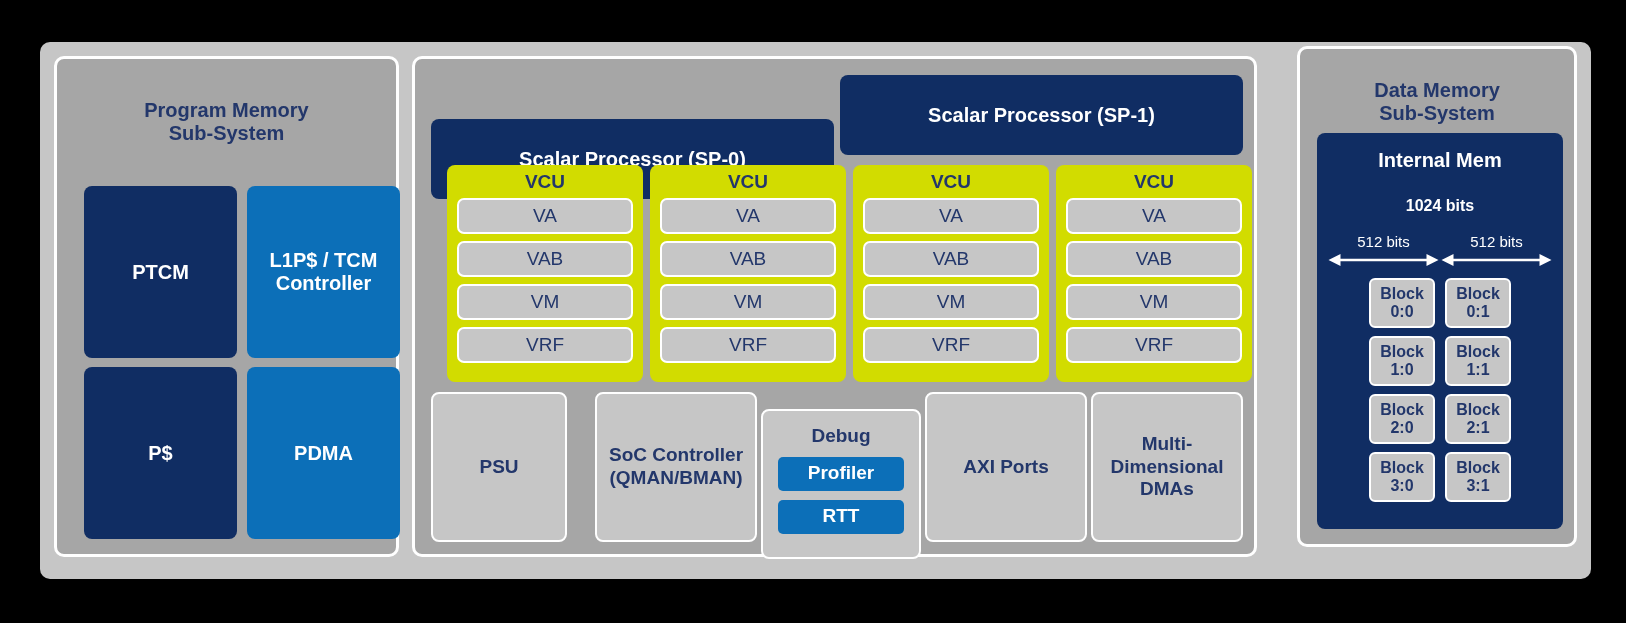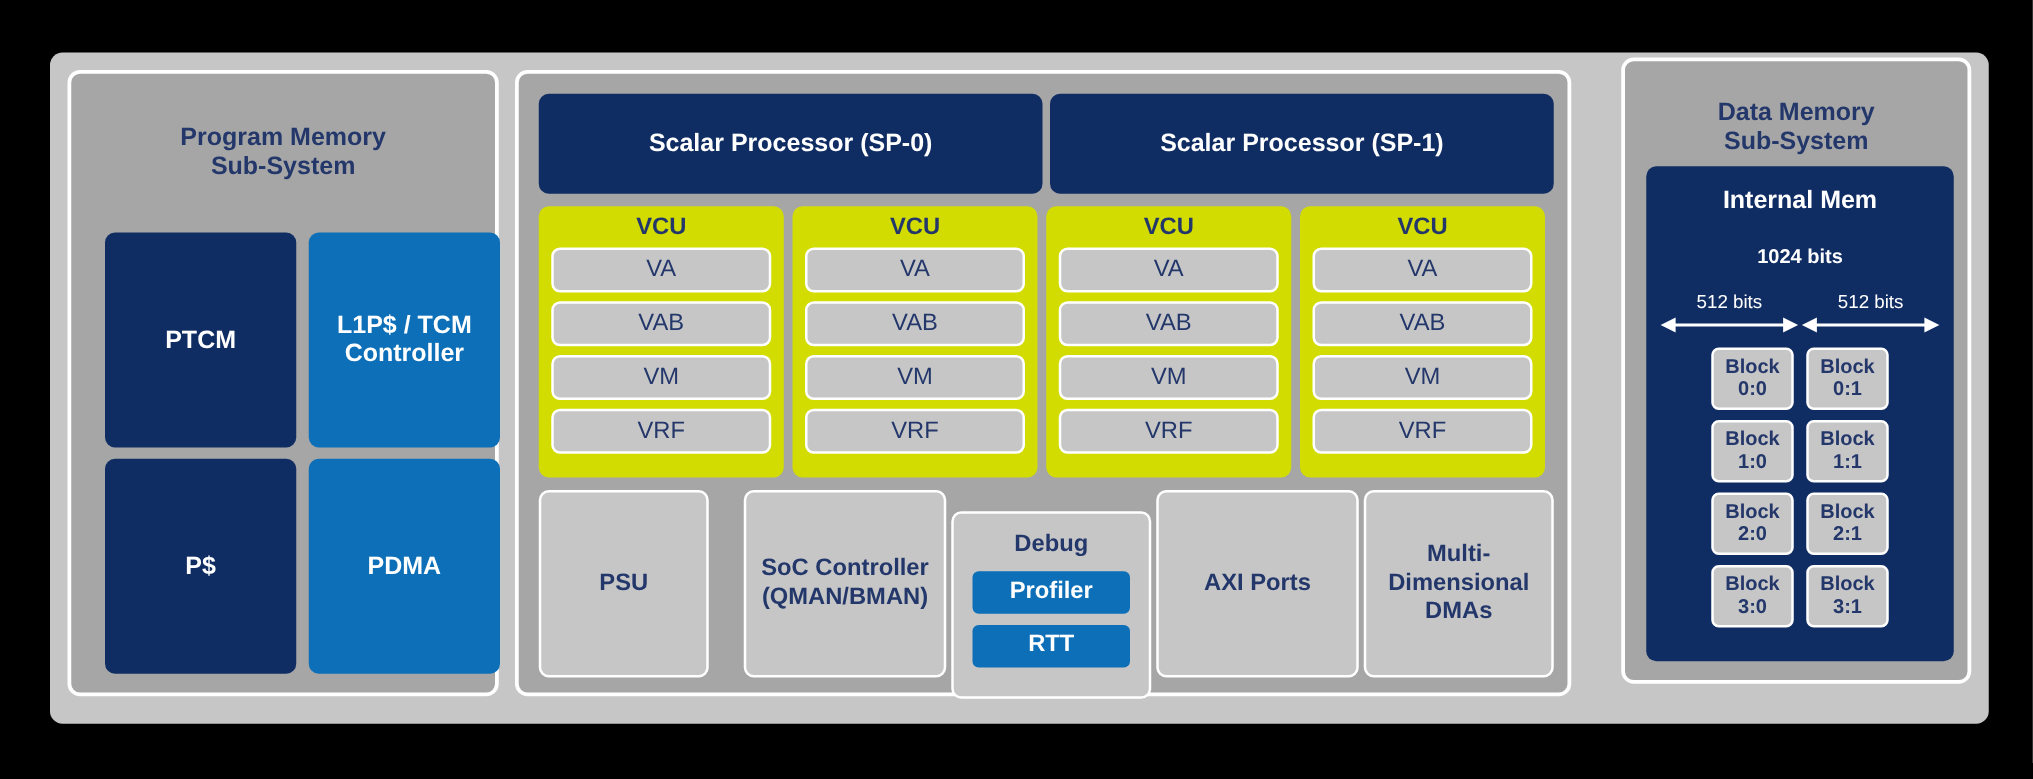--- a/index.html
+++ b/index.html
@@ -73,32 +73,33 @@
 
   #ptcm-block  { left: 27px;  top: 127px; width: 153px; height: 172px; font-size: 20px; }
   #l1p-block   { left: 190px; top: 127px; width: 153px; height: 172px; font-size: 20px; }
   #ps-block    { left: 27px;  top: 308px; width: 153px; height: 172px; font-size: 20px; }
   #pdma-block  { left: 190px; top: 308px; width: 153px; height: 172px; font-size: 20px; }
 
   
   #core-panel { left: 372px; top: 14px; width: 845px; height: 501px; }
 
   .sp-block { top: 16px; height: 80px; font-size: 20px; }
-  #sp0-block { left: 16px;  width: 403px; }
+  #sp0-block { left: 16px;  width: 403px; margin-top: 44px; }
   #sp1-block { left: 425px; width: 403px; }
 
   
   .vcu {
     position: absolute;
     top: 106px;
     width: 196px;
     height: 217px;
     background: #d2dc00;
     border-radius: 8px;
     box-sizing: border-box;
+    margin-left: 16px;
   }
   #vcu-0 { left: 16px; }
   #vcu-1 { left: 219px; }
   #vcu-2 { left: 422px; }
   #vcu-3 { left: 625px; }
 
   .vcu-title {
     text-align: center;
     color: #23376b;
     font-weight: bold;

